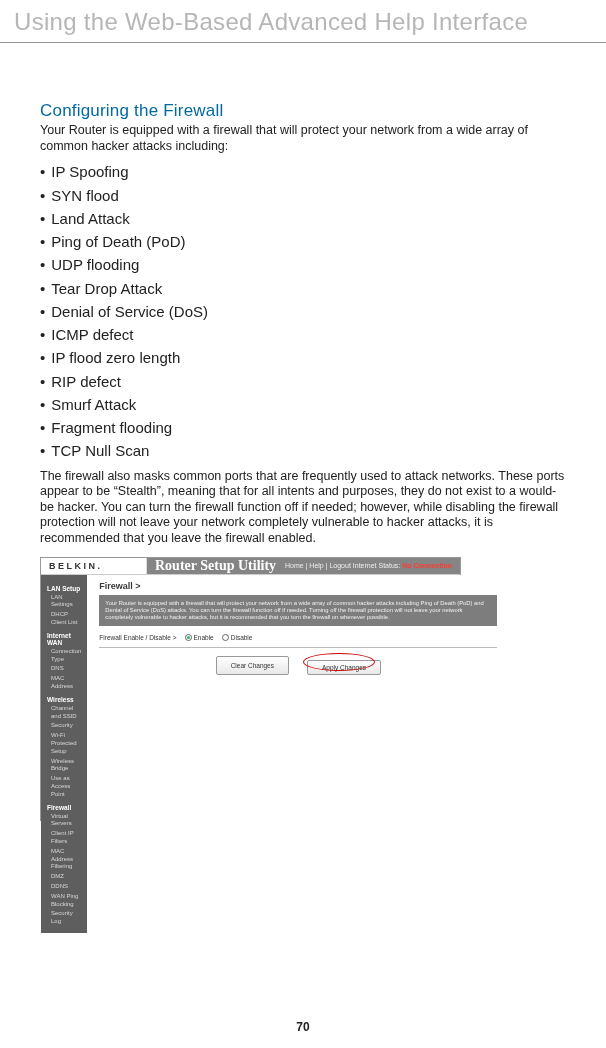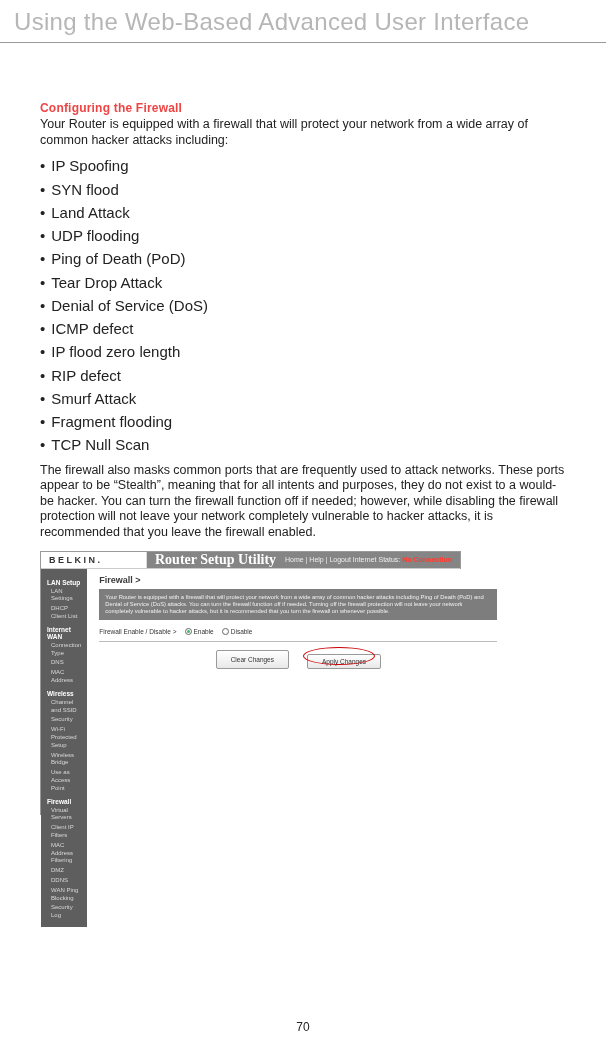--- a/index.html
+++ b/index.html
@@ -24,23 +24,23 @@
     border: none;
     border-top: 1.5px solid #999;
     margin: 0 0 0 0;
     width: 100%;
   }
   .content {
     padding: 58px 40px 0 40px;
   }
   .section-heading {
     font-family: Arial, Helvetica, sans-serif;
-    font-size: 12px;
-    font-weight: bold;
-    color: #ef4444;
+    font-size: 17px;
+    font-weight: normal;
+    color: #0369a1;
     letter-spacing: 0.2px;
     margin-bottom: 2px;
   }
   .intro, .outro {
     font-size: 12.5px;
     line-height: 1.25;
     color: #222;
     font-family: Arial, Helvetica, sans-serif;
   }
   .bullets {
@@ -194,39 +194,40 @@
     width: 72px; height: 18px;
     pointer-events: none;
   }
   .page-num {
     position: absolute;
     bottom: 14px;
     left: 0; right: 0;
     text-align: center;
     font-size: 12px;
     color: #222;
+    font-weight: bold;
   }
 </style>
 </head>
 <body>
 
-<div class="chapter-title">Using the Web-Based Advanced User Interface</div>
+<div class="chapter-title">Using the Web-Based Advanced Help Interface</div>
 <hr class="chapter-rule">
 
 <div class="content">
 
   <div class="section-heading">Configuring the Firewall</div>
   <div class="intro">Your Router is equipped with a firewall that will protect your network from a wide array of common hacker attacks including:</div>
 
   <ul class="bullets">
     <li>IP Spoofing</li>
     <li>SYN flood</li>
     <li>Land Attack</li>
+    <li>Ping of Death (PoD)</li>
     <li>UDP flooding</li>
-    <li>Ping of Death (PoD)</li>
     <li>Tear Drop Attack</li>
     <li>Denial of Service (DoS)</li>
     <li>ICMP defect</li>
     <li>IP flood zero length</li>
     <li>RIP defect</li>
     <li>Smurf Attack</li>
     <li>Fragment flooding</li>
     <li>TCP Null Scan</li>
   </ul>
 

